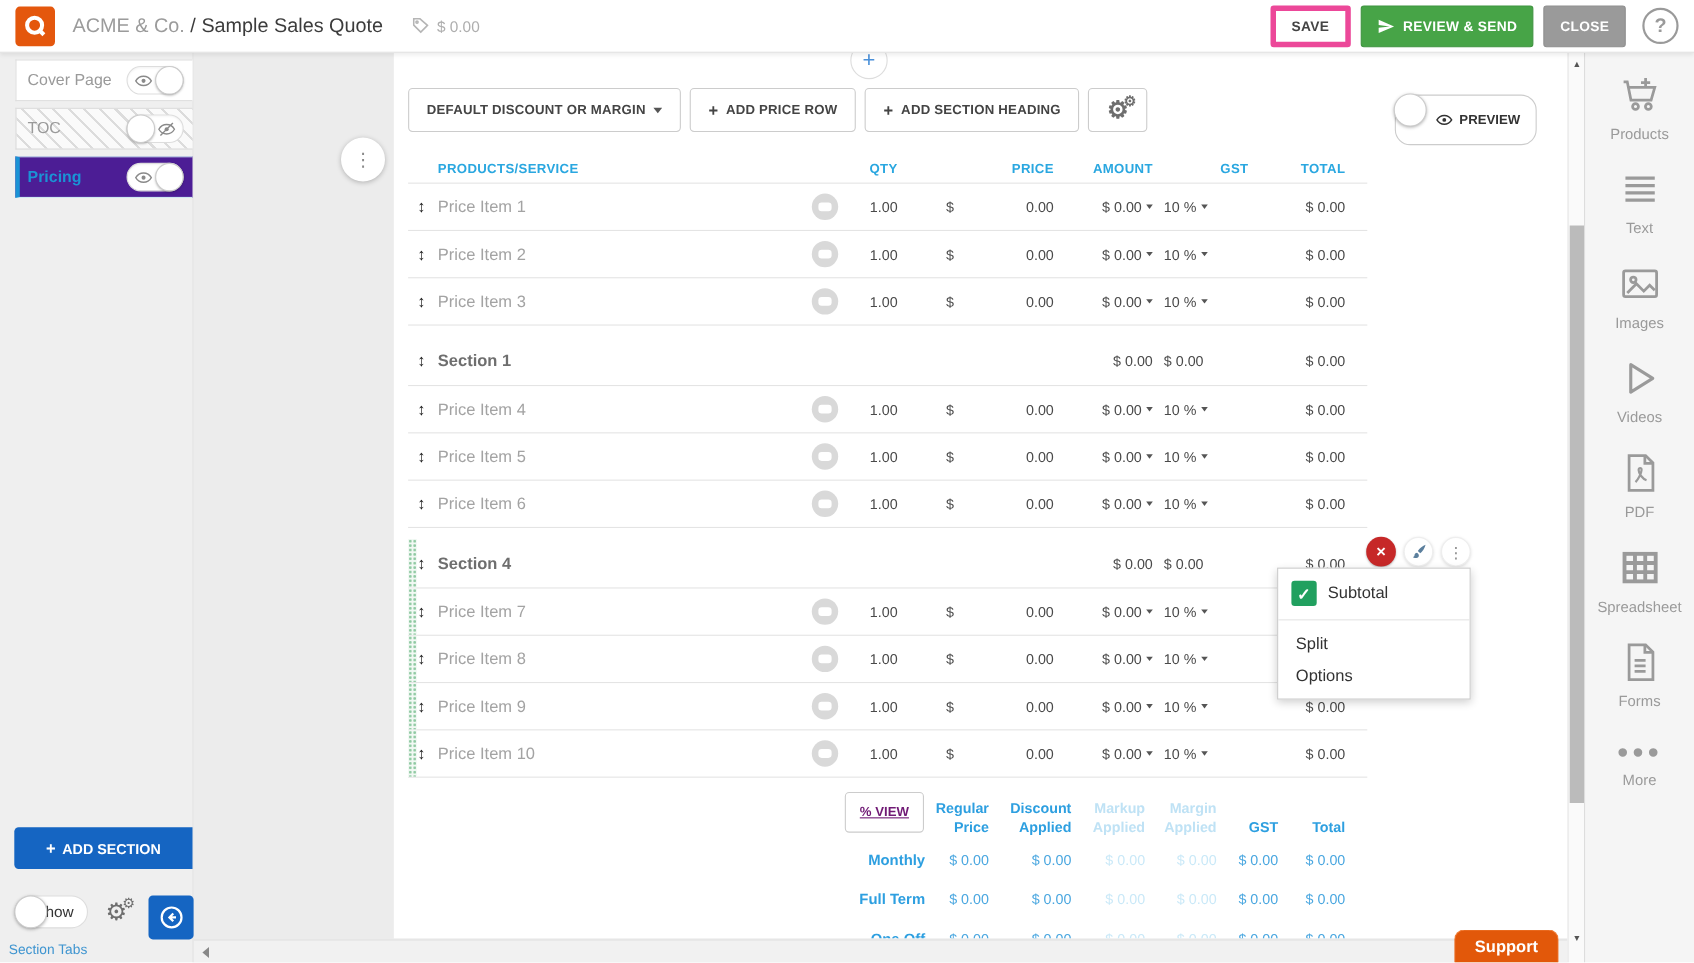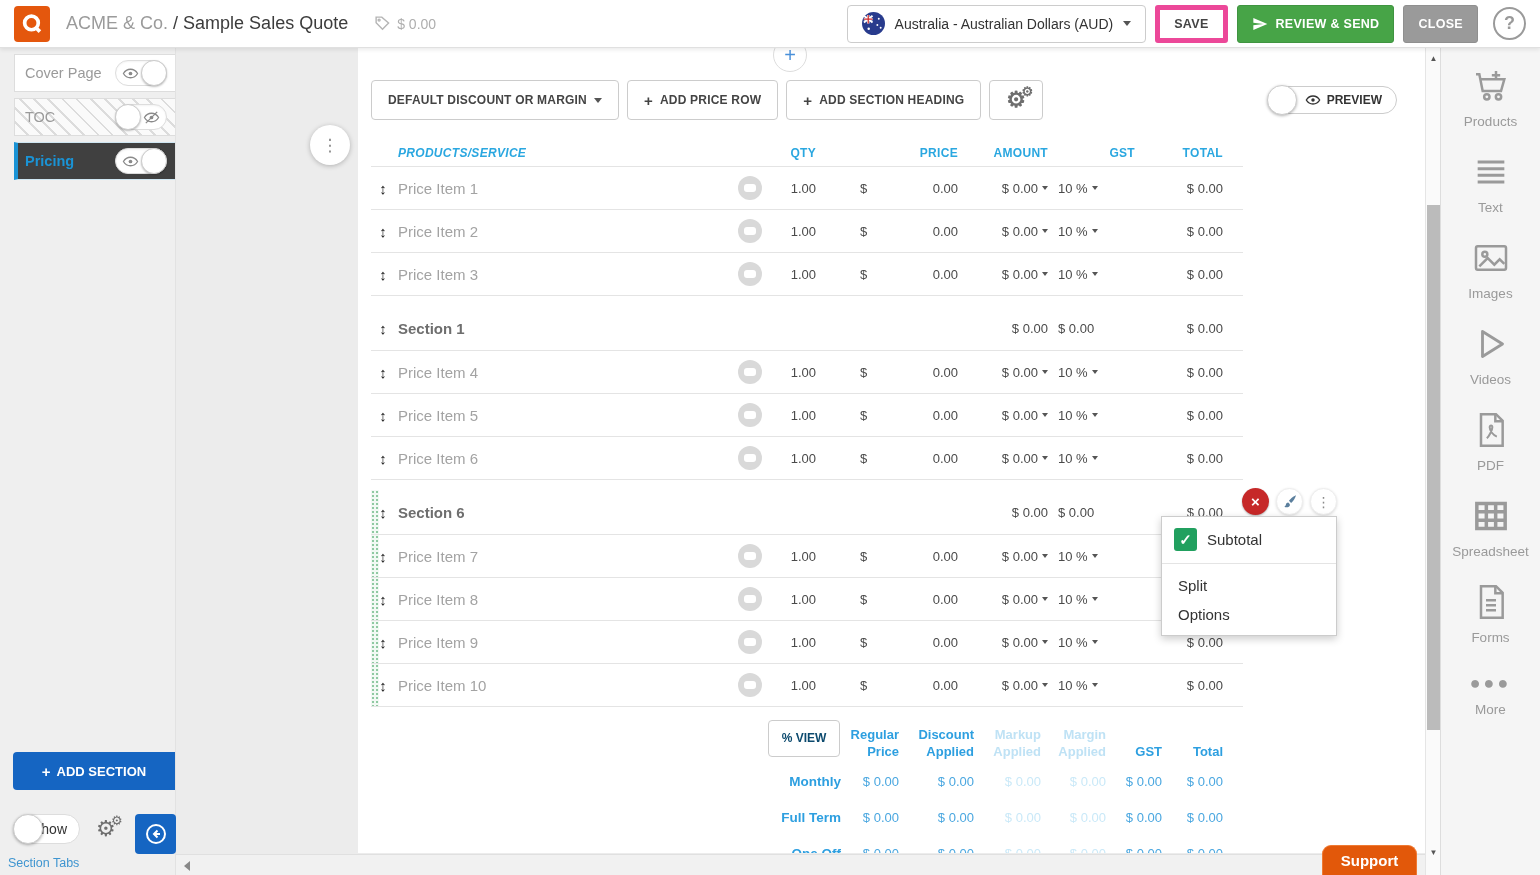--- a/index.html
+++ b/index.html
@@ -24,21 +24,21 @@
   .btn-close { background:#9a9a9a; border:1px solid #8f8f8f; color:#fff; }
   .help-circle { width:33px; height:33px; border:2.5px solid #9a9a9a; border-radius:50%; color:#9a9a9a; font-size:18px; font-weight:bold; display:flex; align-items:center; justify-content:center; margin-left:6px; cursor:pointer; }
 
   
   .lsidebar { position:absolute; left:0; top:40px; width:176px; bottom:0; background:#efefef; border-right:1px solid #e2e2e2; z-index:20; }
   .sec-item { margin:6px 0 6px 14px; height:38px; background:#fff; border:1px solid #ddd; border-right:none;
               display:flex; align-items:center; padding:0 8px 0 10px; position:relative; }
   .sec-item:first-child { margin-top:14px; }
   .sec-item .slabel-txt { font-size:14.5px; color:#9a9a9a; flex:1; overflow:hidden; white-space:nowrap; }
   .sec-item.striped { background:repeating-linear-gradient(45deg, #fafafa 0 8px, #dcdcdc 8px 10px);gap:25px; }
-  .sec-item.active { background:#404040; border-color:#cfe6f2; border-left:4px solid #1a93d5; padding-left:7px; }
+  .sec-item.active { background:#4c1d95; border-color:#cfe6f2; border-left:4px solid #1a93d5; padding-left:7px; }
   .sec-item.active .slabel-txt { color:#1a93d5; font-weight:bold; }
   .toggle { width:52px; height:26px; border:1px solid #ddd; border-radius:13px; background:#fff; position:relative; flex:0 0 auto; cursor:pointer; box-shadow:inset 0 1px 2px rgba(0,0,0,.05); }
   .toggle .knob { position:absolute; top:-1px; width:26px; height:26px; background:#fff; border:1px solid #ccc; border-radius:50%; box-shadow:0 1px 2px rgba(0,0,0,.25); }
   .toggle.on .knob { right:-1px; } .toggle.off .knob { left:-1px; }
   .toggle .t-ico { position:absolute; top:4px; width:17px; height:17px; }
   .toggle.on .t-ico { left:6px; } .toggle.off .t-ico { right:6px; }
   .add-section-btn { position:absolute; left:13px; right:0; top:712px; height:38px; background:#1565c2; border-radius:4px 0 0 4px; color:#fff; font-weight:bold; font-size:13px; display:flex; align-items:center; justify-content:center; gap:6px; cursor:pointer; }
   .show-row { position:absolute; left:13px; top:774px; display:flex; align-items:center; gap:16px; }
   .show-toggle { width:67px; height:30px; background:#fff; border:1px solid #ddd; border-radius:15px; position:relative; display:flex; align-items:center; justify-content:flex-end; padding-right:12px; cursor:pointer; }
   .show-toggle .knob { position:absolute; left:-1px; top:-1px; width:30px; height:30px; background:#fff; border:1px solid #ccc; border-radius:50%; box-shadow:0 1px 3px rgba(0,0,0,.3); }
@@ -54,28 +54,28 @@
   .fab-dots { position:absolute; left:310px; top:125px; width:40px; height:40px; background:#fff; border-radius:50%;
               box-shadow:0 1px 5px rgba(0,0,0,.25); display:flex; align-items:center; justify-content:center;
               color:#8a8a8a; font-size:17px; z-index:15; cursor:pointer; }
   .add-top-circle { position:absolute; left:773px; top:38px; width:34px; height:34px; border:1px solid #ddd; background:#fff;
                     border-radius:50%; color:#4a90d9; font-size:20px; display:flex; align-items:center; justify-content:center; z-index:6; cursor:pointer; }
 
   .toolbar { display:flex; gap:8px; margin:32px 0 0 13px; position:relative; width:1042px; }
   .tb-btn { height:40px; background:#fff; border:1px solid #ccc; border-radius:4px; font-size:12px; font-weight:bold; color:#444;
             display:flex; align-items:center; gap:7px; padding:0 16px; letter-spacing:.2px; cursor:pointer; }
   .plus-glyph { font-size:15px; font-weight:bold; }
-  .preview-toggle { position:absolute; right:16px; top:6px; height:28px; border:1px solid #ccc; border-radius:14px; background:#fff;
+  .preview-toggle { position:absolute; right:16px; top:6px; height:46px; border:1px solid #ccc; border-radius:14px; background:#fff;
                     display:flex; align-items:center; gap:6px; padding:0 14px 0 36px; font-size:12px; font-weight:bold; color:#333; cursor:pointer; }
   .preview-toggle .knob { position:absolute; left:-2px; top:-2px; width:30px; height:30px; background:#fff; border:1px solid #ccc; border-radius:50%; box-shadow:0 1px 3px rgba(0,0,0,.3); }
 
   
   .grid7 { display:grid; grid-template-columns:24px 1fr 100px 120px 100px 90px 95px; align-items:center; }
   .thead { margin:26px 0 6px 13px; width:872px; color:#2aa7e0; font-size:12px; font-weight:bold; letter-spacing:.3px; }
-  .thead .h-prod { grid-column:2; padding-left:3px;font-style:italic; }
+  .thead .h-prod { grid-column:2; padding-left:3px; }
   .thead .h-qty { text-align:right; padding-right:22px; }
   .thead .h-price { text-align:right; }
   .thead .h-amount { text-align:right; padding-right:10px; }
   .thead .h-gst { text-align:right; padding-right:13px; }
   .thead .h-total { text-align:right; padding-right:20px; }
   #rows { margin-left:13px; width:872px; border-top:1px solid #e4e4e4; }
   .trow { height:43px; border-bottom:1px solid #e4e4e4; position:relative; }
   .trow .drag { text-align:center; color:#1c1c1c; font-size:15px; font-weight:bold; cursor:grab; }
   .trow .rlabel { color:#a3a3a3; font-size:15px; padding-left:3px; }
   .trow.section { height:45px; margin-top:10px; }
@@ -111,21 +111,21 @@
   .pop-div { border-top:1px solid #e4e4e4; margin:7px 0; }
   .pop-action { padding:6px 16px; font-size:15px; color:#333; cursor:pointer; }
 
   
   .summary { margin:8px 0 0 13px; width:852px; padding-right:0; }
   .sum-grid { display:grid; grid-template-columns:470px 58px 75px 67px 65px 56px 61px; }
   .sum-head { align-items:end; padding-bottom:2px; min-height:48px; }
   .sum-hcell { font-size:13px; font-weight:bold; color:#2d9fe0; text-align:right; line-height:1.35; }
   .sum-hcell.muted { color:#bfe2f5; }
   .view-btn { justify-self:end; align-self:center; width:72px; height:37px; background:#fff; border:1px solid #ccc; border-radius:4px;
-              font-size:12px; font-weight:bold; color:#0c4a6e; display:flex; align-items:center; justify-content:center; cursor:pointer; margin-right:1px; }
+              font-size:12px; font-weight:bold; color:#701a75; display:flex; align-items:center; justify-content:center; cursor:pointer; margin-right:1px;text-decoration:underline; }
   .srow { display:grid; grid-template-columns:470px 58px 75px 67px 65px 56px 61px; height:36px; align-items:center; }
   .srow .slabel { text-align:right; font-size:13.5px; font-weight:bold; color:#2d9fe0; cursor:pointer; }
   .sval { text-align:right; font-size:13px; color:#4aa7e0; }
   .sval.muted { color:#cae9f8; }
 
   
   .vscroll { position:absolute; left:1425px; top:48px; width:15px; bottom:0; background:#fafafa; border-left:1px solid #e5e5e5; z-index:8; }
   .vscroll .arr { position:absolute; left:0; width:15px; text-align:center; font-size:8px; color:#555; cursor:pointer; }
   .vscroll .arr-up { top:6px; } .vscroll .arr-down { bottom:18px; }
   .vscroll .thumb { position:absolute; left:1px; top:157px; width:13px; height:525px; background:#bbb; cursor:pointer; }
@@ -160,34 +160,20 @@
     <span class="title">Sample Sales Quote</span>
   </div>
   <div class="pricetag">
     <svg width="17" height="17" viewBox="0 0 24 24" fill="none" stroke="#b5b5b5" stroke-width="2">
         <path d="M20.6 11.4 L12 20 3 11 V3 h8 z"></path>
         <circle cx="7.2" cy="7.2" r="1.4"></circle>
       </svg>
     <span>$ 0.00</span>
   </div>
   <div class="tb-right">
-    <button class="currency-btn">
-      <svg width="23" height="23" viewBox="0 0 24 24">
-          <circle cx="12" cy="12" r="12" fill="#283b8d"></circle>
-          <path d="M2 4 L11 11 M11 4 L2 11" stroke="#fff" stroke-width="2"></path>
-          <path d="M2 7.5 H11 M6.5 3 V12" stroke="#fff" stroke-width="2.6"></path>
-          <path d="M2 7.5 H11 M6.5 3 V12" stroke="#cf2b2b" stroke-width="1.3"></path>
-          <circle cx="17.5" cy="7" r="1" fill="#fff"></circle>
-          <circle cx="16" cy="13.5" r="1" fill="#fff"></circle>
-          <circle cx="19.5" cy="16.5" r="1" fill="#fff"></circle>
-          <circle cx="7" cy="17.5" r="1.3" fill="#fff"></circle>
-        </svg>
-      <span>Australia - Australian Dollars (AUD)</span>
-      <span class="caret-down"></span>
-    </button>
     <button class="btn btn-save">SAVE</button>
     <button class="btn btn-send">
       <svg width="16" height="16" viewBox="0 0 24 24" fill="#fff">
           <path d="M2 21 L23 12 2 3 2 10 l15 2 -15 2 z"></path>
         </svg>
       <span>REVIEW &amp; SEND</span>
     </button>
     <button class="btn btn-close">CLOSE</button>
     <div class="help-circle">?</div>
   </div>
@@ -440,21 +426,21 @@
           <span>10 %</span>
           <span class="mini-caret"></span>
         </span>
     <span class="cell c-total">
           <span>$ 0.00</span>
         </span>
   </div>
 
   <div class="trow section grid7 selected">
     <span class="drag">↕</span>
-    <span class="rlabel">Section 6</span>
+    <span class="rlabel">Section 4</span>
     <span class="cell c-amount s-val">$ 0.00</span>
     <span class="cell c-gst s-val">$ 0.00</span>
     <span class="cell c-total s-val">$ 0.00</span>
   </div>
 
   <div class="trow grid7 selected">
     <span class="drag">↕</span>
     <span class="rlabel">Price Item 7</span>
     <span class="cell c-qty">
           <span class="bubble"></span>

